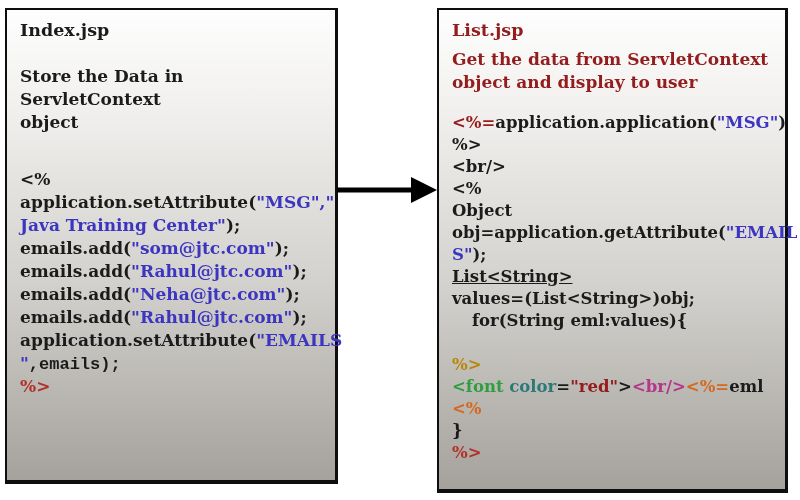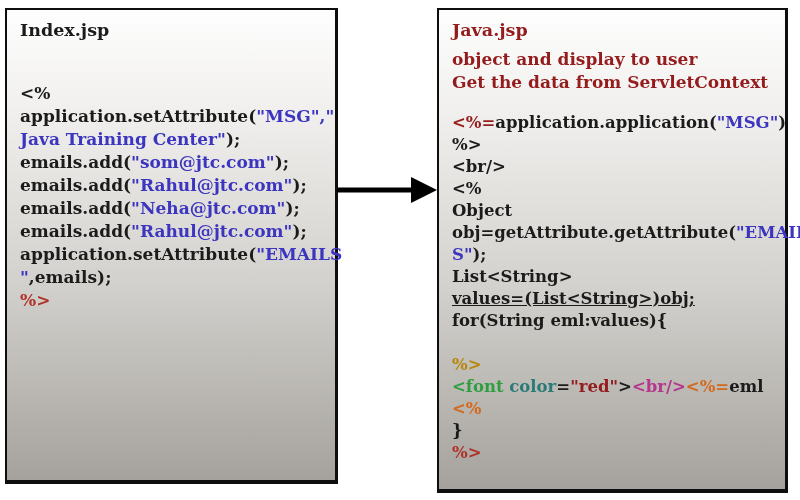--- a/index.html
+++ b/index.html
@@ -19,21 +19,21 @@
     border-right-width: 3px;
     border-bottom-width: 4px;
     background: linear-gradient(180deg, #fefefe 0%, #f0efed 22%, #d3d1cd 58%, #a5a29d 100%);
     padding: 9px 13px 0 13px;
     color: #1b1b1b;
   }
   .panel-left  { left: 5px;  top: 8px; width: 333px; height: 476px; }
   .panel-right { left: 437px; top: 8px; width: 351px; height: 485px; }
 
   .panel-title { font-size: 17.5px; line-height: 23px; }
-  .panel-left .panel-title  { color: #1b1b1b; margin-bottom: 40px; }
+  .panel-left .panel-title  { color: #1b1b1b; margin-bottom: 23px; }
   .panel-right .panel-title { color: #941c1c; margin-bottom: 6px; }
 
   .subtitle { font-size: 17px; line-height: 23px; }
   .panel-left .subtitle  { color: #1b1b1b; margin-bottom: 34px; }
   .panel-right .subtitle { color: #941c1c; margin-bottom: 18px; }
 
   .code { font-size: 17px; }
   .panel-left  .code { font-size: 17px; }
   .panel-right .code { font-size: 16.5px; }
   .code-line { white-space: pre; }
@@ -46,58 +46,62 @@
     width: 100px; height: 40px;
   }
 </style>
 </head>
 <body>
 
 <div class="stage">
 
   <section class="panel panel-left">
     <div class="panel-title">Index.jsp</div>
+    <div class="subtitle">
+        <div>Store the Data in ServletContext</div>
+        <div>object</div>
+      </div>
     <div class="code">
         <div class="code-line"><span style="color: rgb(27, 27, 27);">&lt;%</span></div>
         <div class="code-line"><span style="color: rgb(27, 27, 27);">application.setAttribute(</span><span style="color: rgb(60, 53, 192);">"MSG","</span></div>
         <div class="code-line"><span style="color: rgb(60, 53, 192);">Java Training Center"</span><span style="color: rgb(27, 27, 27);">);</span></div>
         <div class="code-line"><span style="color: rgb(27, 27, 27);">emails.add(</span><span style="color: rgb(60, 53, 192);">"som@jtc.com"</span><span style="color: rgb(27, 27, 27);">);</span></div>
         <div class="code-line"><span style="color: rgb(27, 27, 27);">emails.add(</span><span style="color: rgb(60, 53, 192);">"Rahul@jtc.com"</span><span style="color: rgb(27, 27, 27);">);</span></div>
         <div class="code-line"><span style="color: rgb(27, 27, 27);">emails.add(</span><span style="color: rgb(60, 53, 192);">"Neha@jtc.com"</span><span style="color: rgb(27, 27, 27);">);</span></div>
         <div class="code-line"><span style="color: rgb(27, 27, 27);">emails.add(</span><span style="color: rgb(60, 53, 192);">"Rahul@jtc.com"</span><span style="color: rgb(27, 27, 27);">);</span></div>
         <div class="code-line"><span style="color: rgb(27, 27, 27);">application.setAttribute(</span><span style="color: rgb(60, 53, 192);">"EMAILS</span></div>
-        <div class="code-line"><span style="color: rgb(60, 53, 192);">"</span><span style="color: rgb(27, 27, 27);">,emails);</span></div>
+        <div class="code-line"><span style="color: rgb(60, 53, 192);">"</span><span style="color: rgb(27, 27, 27); font-family: Liberation Mono, monospace;">,emails);</span></div>
         <div class="code-line"><span style="color: rgb(176, 49, 40);">%&gt;</span></div>
       </div>
   </section>
 
   <div class="arrow">
     <svg width="100" height="40" viewBox="0 0 100 40">
       <line x1="0" y1="20" x2="78" y2="20" stroke="#000000" stroke-width="5"></line>
       <polygon points="74,7 100,20 74,33" fill="#000000"></polygon>
     </svg>
   </div>
 
   <section class="panel panel-right">
-    <div class="panel-title">Java.jsp</div>
+    <div class="panel-title">List.jsp</div>
     <div class="subtitle">
+        <div>Get the data from ServletContext</div>
         <div>object and display to user</div>
-        <div>Get the data from ServletContext</div>
       </div>
     <div class="code">
         <div class="code-line"><span style="color: rgb(148, 28, 28);">&lt;%=</span><span style="color: rgb(27, 27, 27);">application.application(</span><span style="color: rgb(60, 53, 192);">"MSG"</span><span style="color: rgb(27, 27, 27);">)</span></div>
         <div class="code-line"><span style="color: rgb(27, 27, 27);">%&gt;</span></div>
         <div class="code-line"><span style="color: rgb(27, 27, 27);">&lt;br/&gt;</span></div>
         <div class="code-line"><span style="color: rgb(27, 27, 27);">&lt;%</span></div>
         <div class="code-line"><span style="color: rgb(27, 27, 27);">Object</span></div>
-        <div class="code-line"><span style="color: rgb(27, 27, 27);">obj=getAttribute.getAttribute(</span><span style="color: rgb(60, 53, 192);">"EMAIL</span></div>
+        <div class="code-line"><span style="color: rgb(27, 27, 27);">obj=application.getAttribute(</span><span style="color: rgb(60, 53, 192);">"EMAIL</span></div>
         <div class="code-line"><span style="color: rgb(60, 53, 192);">S"</span><span style="color: rgb(27, 27, 27);">);</span></div>
-        <div class="code-line"><span style="color: rgb(27, 27, 27);">List&lt;String&gt;</span></div>
-        <div class="code-line"><span style="color: rgb(27, 27, 27); text-decoration: underline;">values=(List&lt;String&gt;)obj;</span></div>
-        <div class="code-line"><span style="color: rgb(27, 27, 27);">for(String eml:values){</span></div>
+        <div class="code-line"><span style="color: rgb(27, 27, 27); text-decoration: underline;">List&lt;String&gt;</span></div>
+        <div class="code-line"><span style="color: rgb(27, 27, 27);">values=(List&lt;String&gt;)obj;</span></div>
+        <div class="code-line"><span style="color: rgb(27, 27, 27); margin-left: 20px;">for(String eml:values){</span></div>
         <div class="code-line">&nbsp;</div>
         <div class="code-line"><span style="color: rgb(184, 134, 11);">%&gt;</span></div>
         <div class="code-line"><span style="color: rgb(47, 158, 65);">&lt;font</span><span style="color: rgb(27, 27, 27);"> </span><span style="color: rgb(42, 122, 120);">color</span><span style="color: rgb(27, 27, 27);">=</span><span style="color: rgb(148, 28, 28);">"red"</span><span style="color: rgb(27, 27, 27);">&gt;</span><span style="color: rgb(181, 54, 139);">&lt;br/&gt;</span><span style="color: rgb(210, 105, 30);">&lt;%=</span><span style="color: rgb(27, 27, 27);">eml</span></div>
         <div class="code-line"><span style="color: rgb(210, 105, 30);">&lt;%</span></div>
         <div class="code-line"><span style="color: rgb(27, 27, 27);">}</span></div>
         <div class="code-line"><span style="color: rgb(176, 49, 40);">%&gt;</span></div>
       </div>
   </section>
 
 </div>

